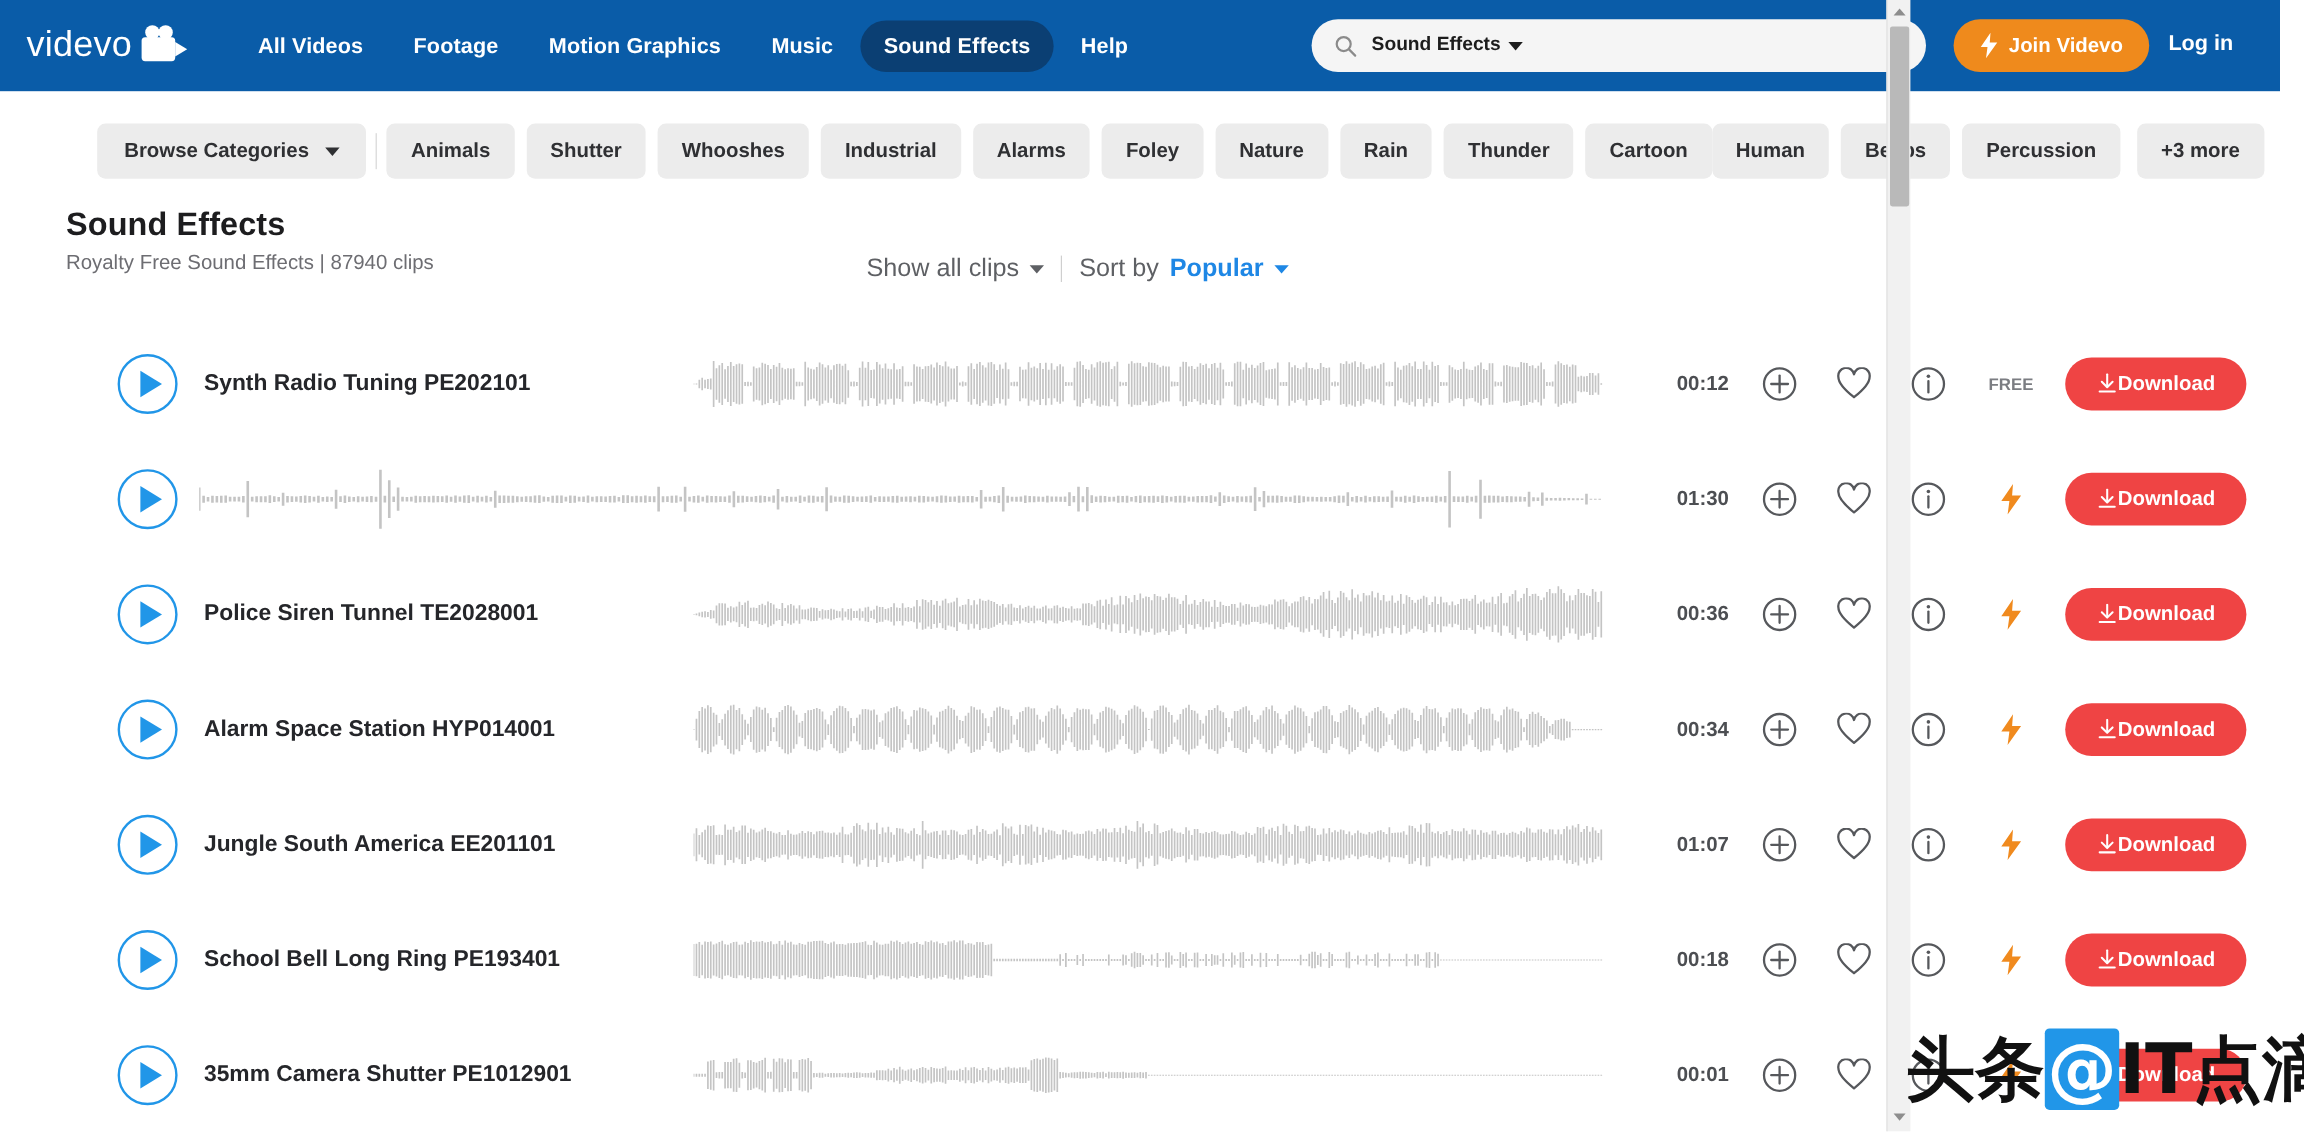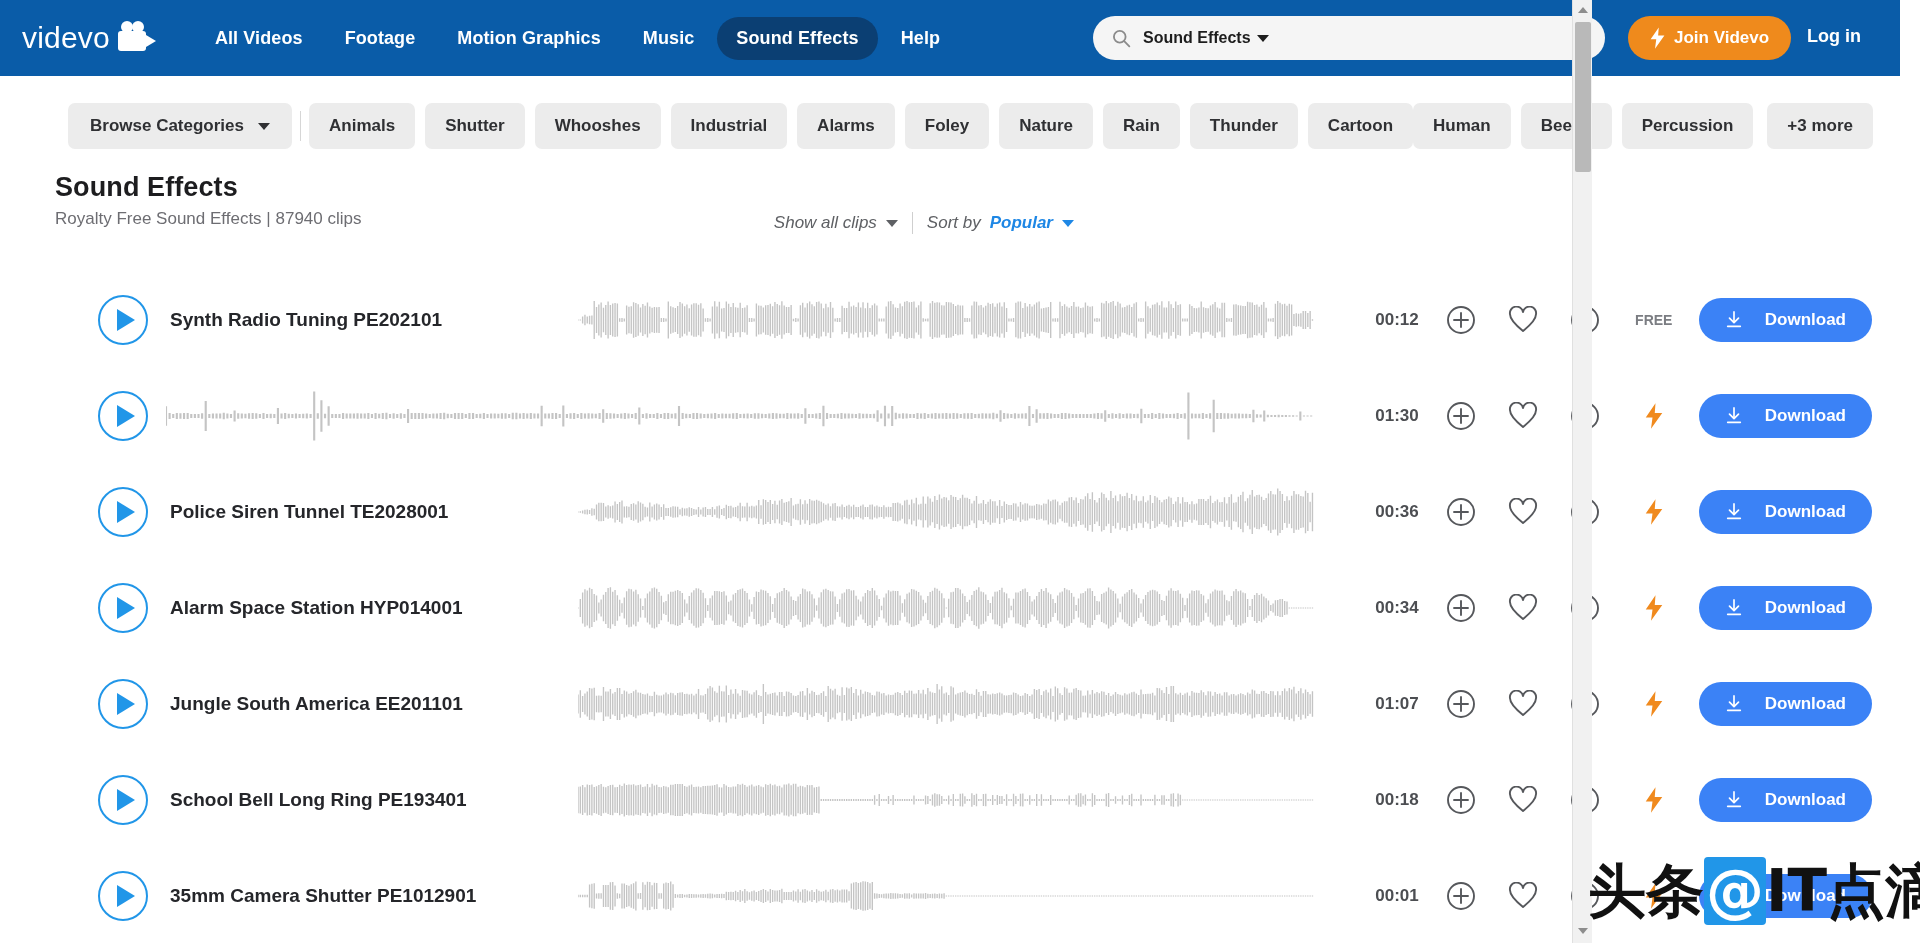--- a/index.html
+++ b/index.html
@@ -60,39 +60,39 @@
   }
   .bolt { width: 15px; height: 22px; }
   .login {
     position:absolute; left: 1807px; top: 26px;
     color:#fff; font-size: 18px; font-weight: 700; cursor:pointer;
   }
 
   
   .catbar {
     position: absolute; top: 98px; left: 0; width: 1900px; height: 56px;
-    display: flex; align-items: center; padding-left: 68px; gap: 4px;
+    display: flex; align-items: center; padding-left: 68px; gap: 4px; justify-content: center;
   }
   .chip {
     background: #ececec; border-radius: 7px; height: 46px;
     display: flex; align-items: center; justify-content: center;
     padding: 0 20px; font-size: 17px; color: #2f3033; cursor: pointer; white-space: nowrap;
   }
   .chip.browse { font-weight: 700; padding: 0 22px; gap: 14px; }
   .chip.more { font-weight: 700; }
   .chip-caret { width:0;height:0;border-left:6px solid transparent;border-right:6px solid transparent;border-top:7px solid #2f3033; }
   .chip-divider { width:1px; height:30px; background:#d6d6d6; margin: 0 4px; }
 
   
   .title-block { position: absolute; top: 172px; left: 55px; }
   .page-title { font-size: 27px; font-weight: 700; color: #1d1d1f; letter-spacing:.1px; }
   .page-sub { font-size: 17px; color: #6d6d72; margin-top: 6px; }
 
   .controls { position: absolute; top: 212px; right: 518px; display: flex; align-items: center; gap: 14px; }
-  .ctrl { display:flex; align-items:center; gap:9px; font-size:17px; color:#5e6064; cursor:pointer; white-space:nowrap;font-style:italic;}
+  .ctrl { display:flex; align-items:center; gap:9px; font-size:21px; color:#5e6064; cursor:pointer; white-space:nowrap;}
   .ctrl .caret { width:0;height:0;border-left:6px solid transparent;border-right:6px solid transparent;border-top:7px solid #5e6064; }
   .ctrl-divider { width:1px;height:22px;background:#cfcfcf; }
   .ctrl .sortlabel { color:#5e6064; }
   .ctrl .sortval { color:#1e87e5; font-weight:700; }
   .ctrl.sort .caret { border-top-color:#1e87e5; }
 
   
   .tracklist { position:absolute; top: 272px; left: 0; width: 1900px; }
   .track {
     position: relative; height: 96px; display:flex; align-items:center;
@@ -108,23 +108,23 @@
     margin-left: 22px; font-size: 19px; font-weight: 700; color: #25262a;
     width: 390px; white-space: nowrap; overflow:hidden; cursor:pointer;
   }
   .wave { flex: 1 1 auto; height: 56px; position: relative; margin: 0 18px; }
   .wave svg { width: 100%; height: 100%; display:block; }
   .duration { width: 86px; text-align: right; font-size: 17px; font-weight: 700; color: #4c4e52; flex:0 0 86px; }
   .icon-btn { flex: 0 0 40px; width:40px; height:40px; display:flex; align-items:center; justify-content:center; cursor:pointer; margin-left: 22px;}
   .badge-free { flex:0 0 58px; text-align:center; font-size:14px; font-weight:700; color:#7b7d82; margin-left:20px;}
   .badge-bolt { flex:0 0 58px; display:flex; align-items:center; justify-content:center; margin-left:20px;}
   .dl-btn {
-    flex: 0 0 auto; height: 44px; background:#3b82f6; border-radius:22px;
+    flex: 0 0 auto; height: 44px; background:#ef4444; border-radius:22px;
     color:#fff; font-size:17px; font-weight:700; display:flex; align-items:center;
-    gap:22px; padding: 0 26px; margin-left: 16px; cursor:pointer;
+    gap:0; padding: 0 26px; margin-left: 16px; cursor:pointer;
   }
 
   
   .watermark {
     position:absolute; left: 1588px; top: 862px; z-index: 30;
     font-size: 58px; font-weight: 700; color:#111;
     font-family: "DejaVu Sans", sans-serif; line-height: 1;
     white-space: nowrap; pointer-events:none;
   }
   .watermark .at { color:#fff; background:#2196e8; border-radius:4px; padding:0 2px; }

